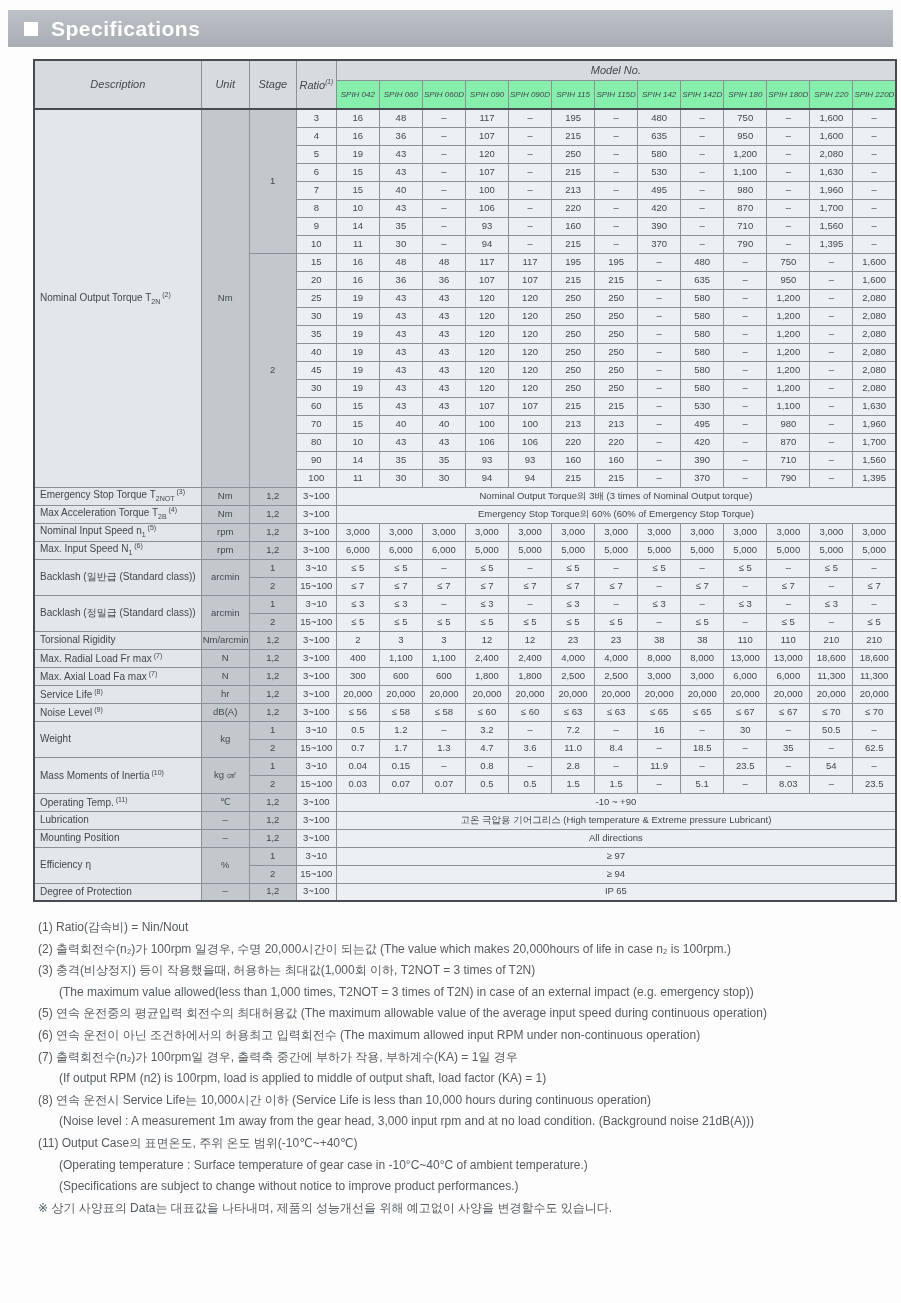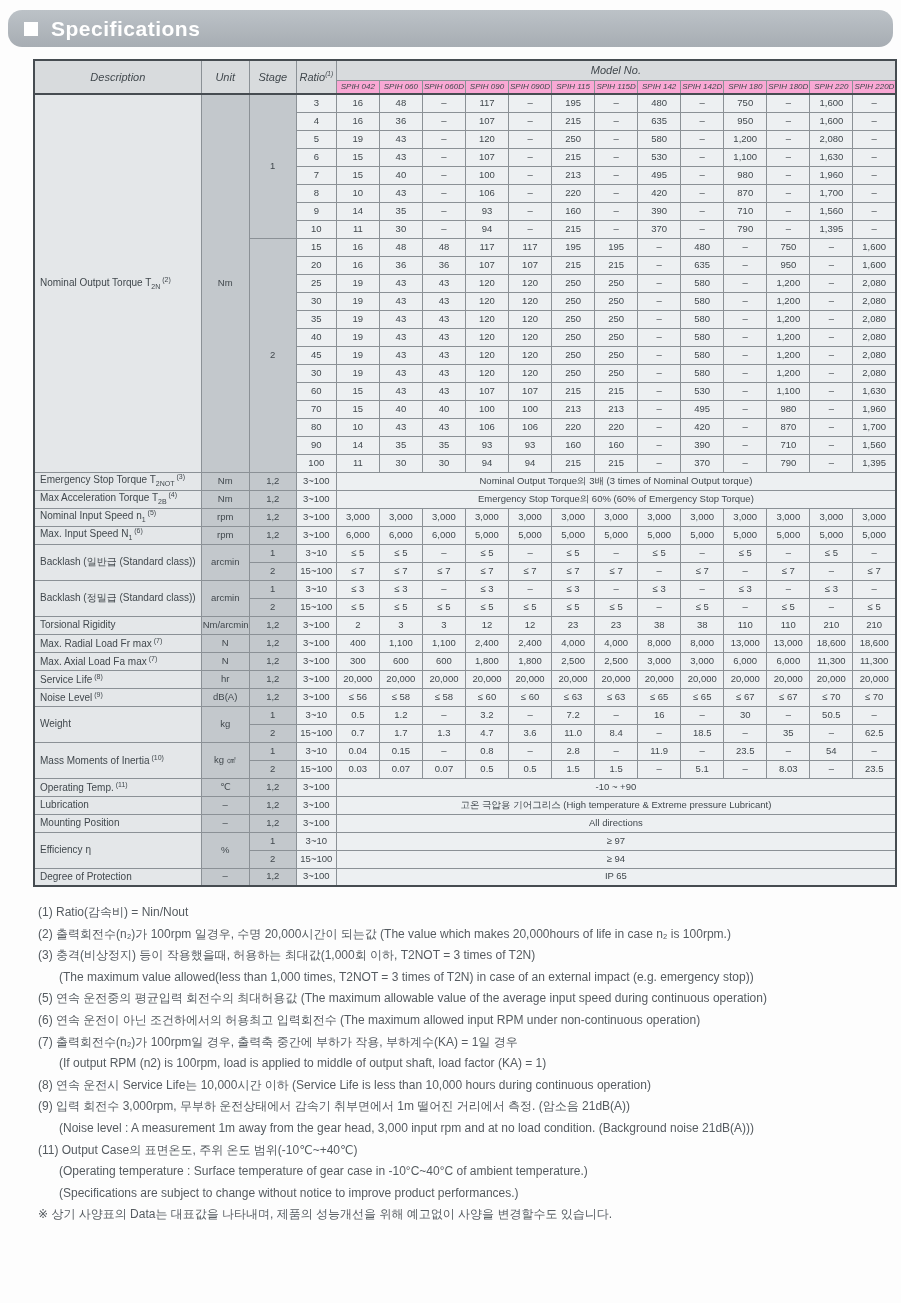--- a/index.html
+++ b/index.html
@@ -8,21 +8,21 @@
     background: #fdfdfd;
     font-family: "Liberation Sans", "DejaVu Sans", sans-serif;
     color: #41484d;
   }
   .page { width: 901px; height: 1303px; overflow: hidden; }
 
   
   .banner {
     margin: 10px 8px 12px 8px;
     height: 37px;
-    border-radius: 14px;
+    border-radius: 0;
     background: linear-gradient(#bcc2c7, #a7adb3);
     display: flex; align-items: center;
     padding-left: 16px;
   }
   .banner-bullet { width: 14px; height: 14px; background: #ffffff; margin-right: 13px; }
   .banner-title { color: #ffffff; font-size: 21px; font-weight: bold; letter-spacing: .5px; }
 
   
   table {
     border-collapse: collapse;
@@ -38,21 +38,21 @@
     vertical-align: middle;
     padding: 0 1px;
     height: 18px;
     line-height: 1.15;
     overflow: hidden;
     white-space: nowrap;
   }
   thead th { background: #d8dbdd; font-weight: normal; font-style: italic; }
   thead tr:first-child th { font-size: 11px; height: 20px; }
   thead { border-bottom: 2px solid #464c51; }
-  #model-row th { font-size: 8px; height: 14px; background: #f9a8d4; }
+  #model-row th { font-size: 8px; height: 29px; background: #86efac; }
   .h-desc, .h-unit, .h-stage, .h-ratio { font-size: 11px; }
   .h-ratio sup { font-size: 6.5px; }
 
   td.desc {
     background: #e4e7e9;
     text-align: left;
     padding-left: 5px;
     font-size: 10px;
     white-space: normal;
   }
@@ -801,21 +801,20 @@
   <div class="footnotes" id="footnotes">
       <div class="footnote">(1) Ratio(감속비) = Nin/Nout</div>
       <div class="footnote">(2) 출력회전수(n₂)가 100rpm 일경우, 수명 20,000시간이 되는값 (The value which makes 20,000hours of life in case n₂ is 100rpm.)</div>
       <div class="footnote">(3) 충격(비상정지) 등이 작용했을때, 허용하는 최대값(1,000회 이하, T2NOT = 3 times of T2N)</div>
       <div class="footnote indent">(The maximum value allowed(less than 1,000 times, T2NOT = 3 times of T2N) in case of an external impact (e.g. emergency stop))</div>
       <div class="footnote">(5) 연속 운전중의 평균입력 회전수의 최대허용값 (The maximum allowable value of the average input speed during continuous operation)</div>
       <div class="footnote">(6) 연속 운전이 아닌 조건하에서의 허용최고 입력회전수 (The maximum allowed input RPM under non-continuous operation)</div>
       <div class="footnote">(7) 출력회전수(n₂)가 100rpm일 경우, 출력축 중간에 부하가 작용, 부하계수(KA) = 1일 경우</div>
       <div class="footnote indent">(If output RPM (n2) is 100rpm, load is applied to middle of output shaft, load factor (KA) = 1)</div>
       <div class="footnote">(8) 연속 운전시 Service Life는 10,000시간 이하 (Service Life is less than 10,000 hours during continuous operation)</div>
-      <div class="footnote">(9) 입력 회전수 3,000rpm, 무부하 운전상태에서 감속기 취부면에서 1m 떨어진 거리에서 측정. (암소음 21dB(A))</div>
       <div class="footnote indent">(Noise level : A measurement 1m away from the gear head, 3,000 input rpm and at no load condition. (Background noise 21dB(A)))</div>
       <div class="footnote">(11) Output Case의 표면온도, 주위 온도 범위(-10℃~+40℃)</div>
       <div class="footnote indent">(Operating temperature : Surface temperature of gear case in -10°C~40°C of ambient temperature.)</div>
       <div class="footnote indent">(Specifications are subject to change without notice to improve product performances.)</div>
       <div class="footnote">※ 상기 사양표의 Data는 대표값을 나타내며, 제품의 성능개선을 위해 예고없이 사양을 변경할수도 있습니다.</div>
     </div>
 
 </div>
 
 </body></html>

